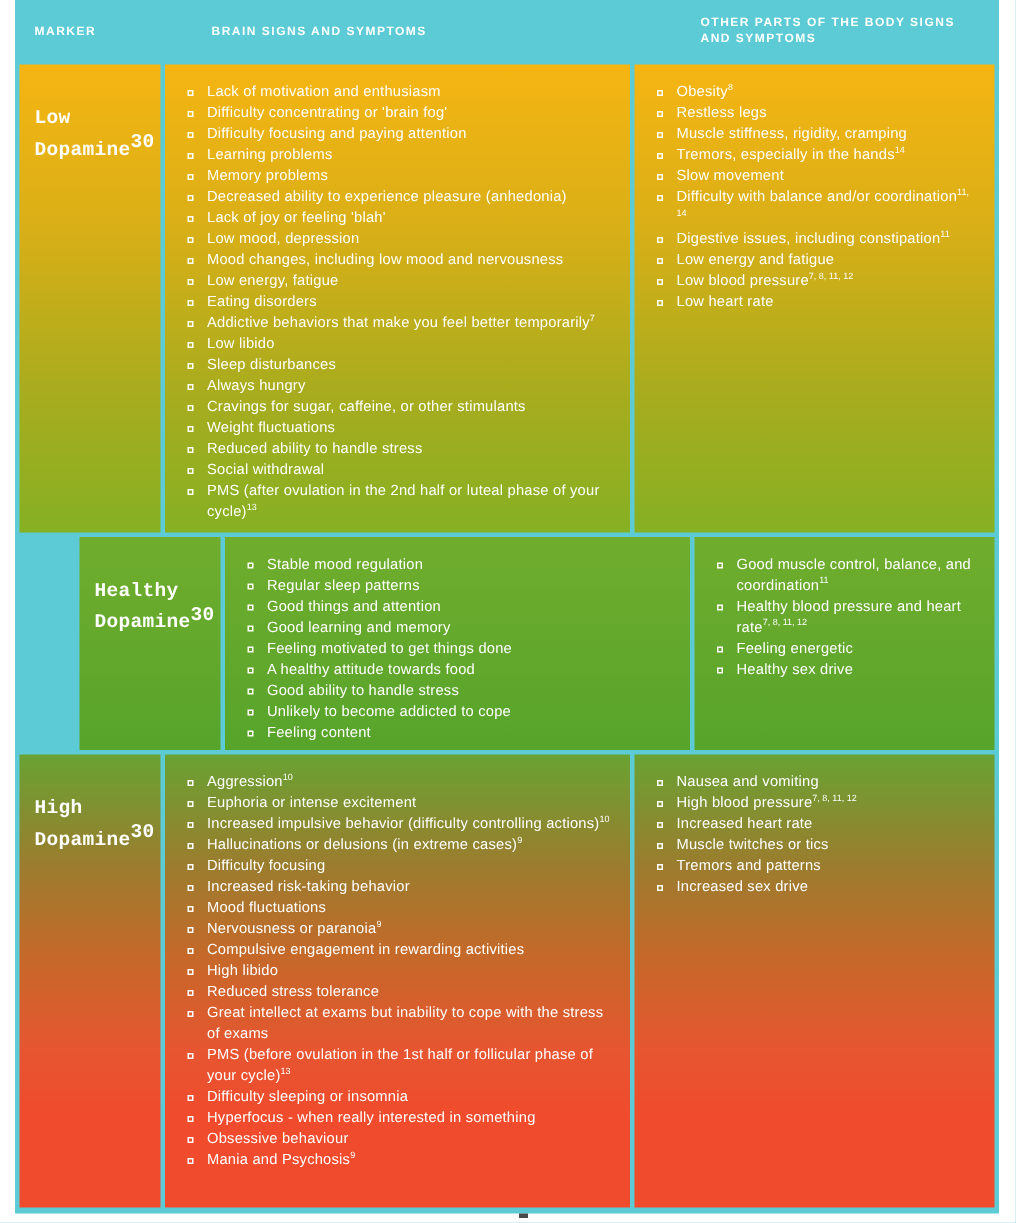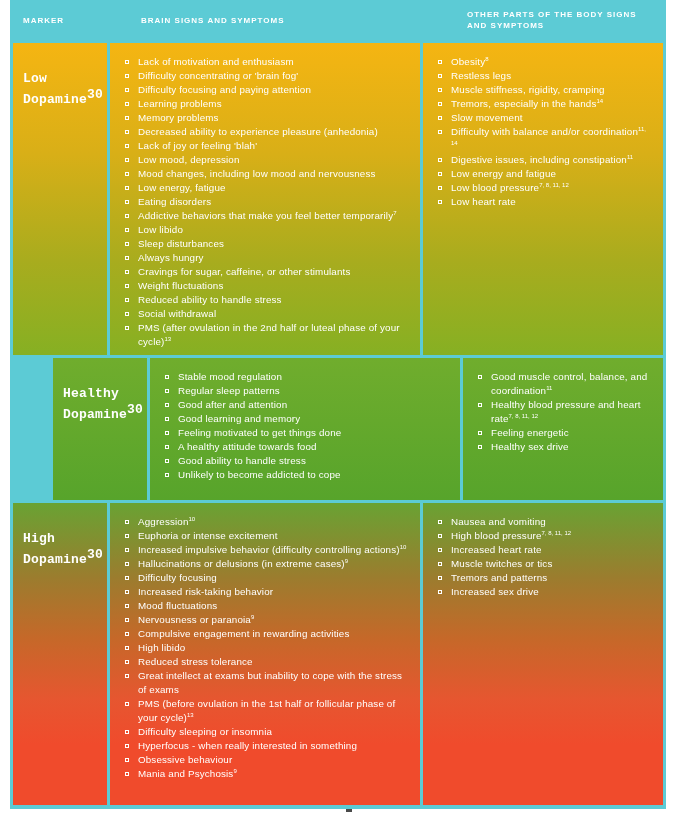--- a/index.html
+++ b/index.html
@@ -230,41 +230,45 @@
         <div class="li">
           <span class="bullet"></span>
           <span class="li-text">Stable mood regulation</span>
         </div>
         <div class="li">
           <span class="bullet"></span>
           <span class="li-text">Regular sleep patterns</span>
         </div>
         <div class="li">
           <span class="bullet"></span>
-          <span class="li-text">Good after and attention</span>
+          <span class="li-text">Good things and attention</span>
         </div>
         <div class="li">
           <span class="bullet"></span>
           <span class="li-text">Good learning and memory</span>
         </div>
         <div class="li">
           <span class="bullet"></span>
           <span class="li-text">Feeling motivated to get things done</span>
         </div>
         <div class="li">
           <span class="bullet"></span>
           <span class="li-text">A healthy attitude towards food</span>
         </div>
         <div class="li">
           <span class="bullet"></span>
           <span class="li-text">Good ability to handle stress</span>
         </div>
         <div class="li">
           <span class="bullet"></span>
           <span class="li-text">Unlikely to become addicted to cope</span>
+        </div>
+        <div class="li">
+          <span class="bullet"></span>
+          <span class="li-text">Feeling content</span>
         </div>
       </div>
     <div class="cell list-cell">
         <div class="li">
           <span class="bullet"></span>
           <span class="li-text">Good muscle control, balance, and coordination<sup>11</sup></span>
         </div>
         <div class="li">
           <span class="bullet"></span>
           <span class="li-text">Healthy blood pressure and heart rate<sup>7, 8, 11, 12</sup></span>

